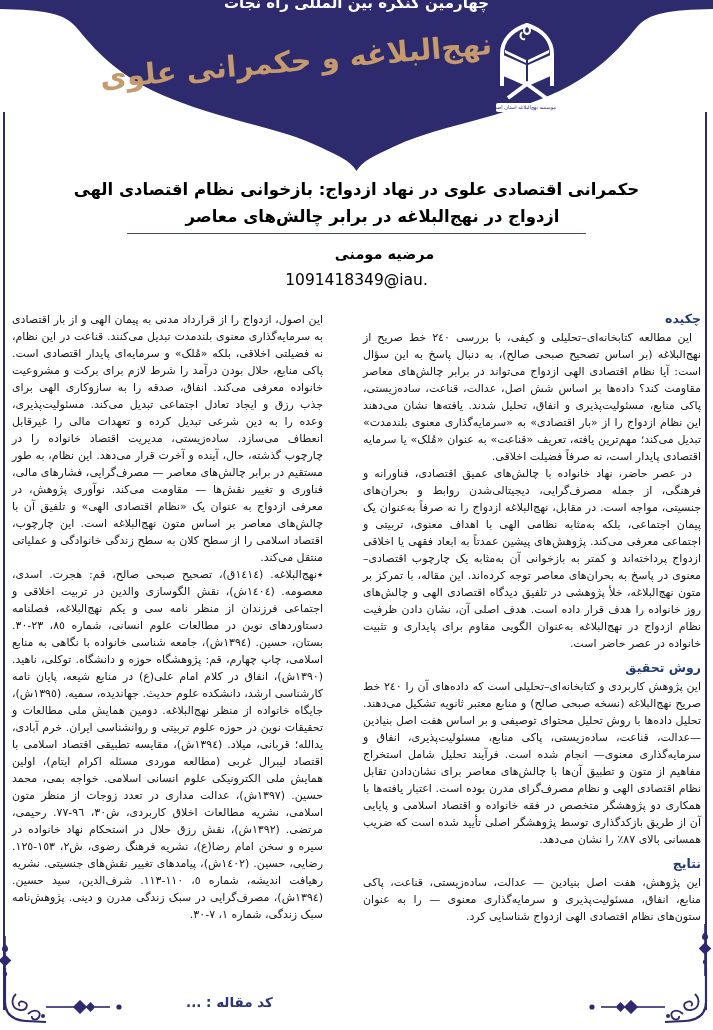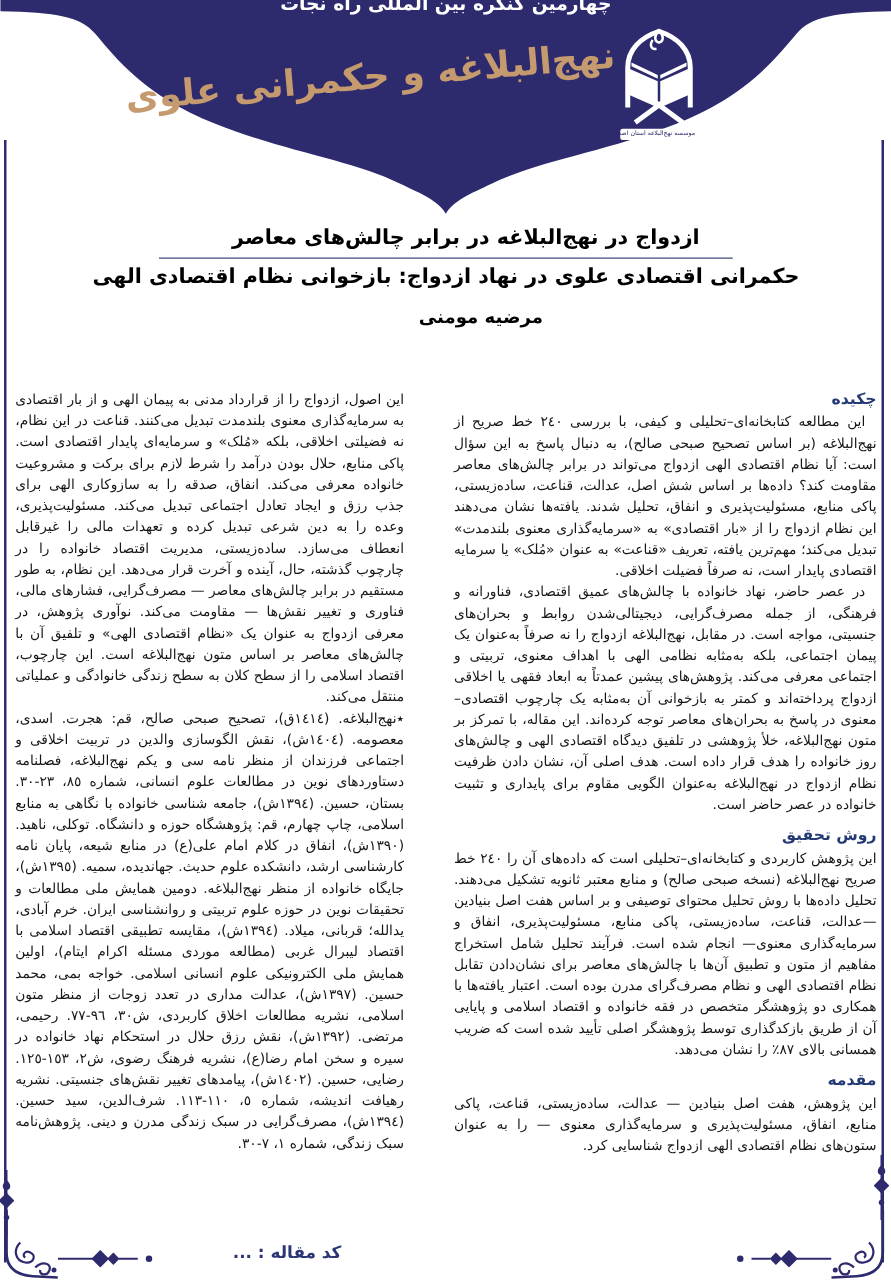--- a/index.html
+++ b/index.html
@@ -87,37 +87,38 @@
         <path d="M16,50 L54,78 M54,50 L16,78" stroke="#ffffff" stroke-width="4"></path>
       </svg>
       <div class="logo-caption">موسسه نهج‌البلاغه استان اصفهان</div>
     </div>
   </div>
 
   <div class="frame-l"></div>
   <div class="frame-r"></div>
 
   <div class="title-block">
+    <div>حکمرانی اقتصادی علوی در نهاد ازدواج: بازخوانی نظام اقتصادی الهی</div>
     <div><span class="title-underline">ازدواج در نهج‌البلاغه در برابر چالش‌های معاصر</span></div>
-    <div>حکمرانی اقتصادی علوی در نهاد ازدواج: بازخوانی نظام اقتصادی الهی</div>
   </div>
   <div class="author">مرضیه مومنی</div>
+  <div class="email">1091418349@iau.</div>
 
   <div class="columns">
 
     <div class="col-first">
       <div class="sec-h first">چکیده</div>
       <p class="body-p indent">این مطالعه کتابخانه‌ای–تحلیلی و کیفی، با بررسی ٢٤٠ خط صریح از نهج‌البلاغه (بر اساس تصحیح صبحی صالح)، به دنبال پاسخ به این سؤال است: آیا نظام اقتصادی الهی ازدواج می‌تواند در برابر چالش‌های معاصر مقاومت کند؟ داده‌ها بر اساس شش اصل، عدالت، قناعت، ساده‌زیستی، پاکی منابع، مسئولیت‌پذیری و انفاق، تحلیل شدند. یافته‌ها نشان می‌دهند این نظام ازدواج را از «بار اقتصادی» به «سرمایه‌گذاری معنوی بلندمدت» تبدیل می‌کند؛ مهم‌ترین یافته، تعریف «قناعت» به عنوان «مُلک» یا سرمایه اقتصادی پایدار است، نه صرفاً فضیلت اخلاقی.</p>
 
       <p class="body-p indent">در عصر حاضر، نهاد خانواده با چالش‌های عمیق اقتصادی، فناورانه و فرهنگی، از جمله مصرف‌گرایی، دیجیتالی‌شدن روابط و بحران‌های جنسیتی، مواجه است. در مقابل، نهج‌البلاغه ازدواج را نه صرفاً به‌عنوان یک پیمان اجتماعی، بلکه به‌مثابه نظامی الهی با اهداف معنوی، تربیتی و اجتماعی معرفی می‌کند. پژوهش‌های پیشین عمدتاً به ابعاد فقهی یا اخلاقی ازدواج پرداخته‌اند و کمتر به بازخوانی آن به‌مثابه یک چارچوب اقتصادی–معنوی در پاسخ به بحران‌های معاصر توجه کرده‌اند. این مقاله، با تمرکز بر متون نهج‌البلاغه، خلأ پژوهشی در تلفیق دیدگاه اقتصادی الهی و چالش‌های روز خانواده را هدف قرار داده است. هدف اصلی آن، نشان دادن ظرفیت نظام ازدواج در نهج‌البلاغه به‌عنوان الگویی مقاوم برای پایداری و تثبیت خانواده در عصر حاضر است.</p>
 
       <div class="sec-h">روش تحقیق</div>
       <p class="body-p">این پژوهش کاربردی و کتابخانه‌ای–تحلیلی است که داده‌های آن را ٢٤٠ خط صریح نهج‌البلاغه (نسخه صبحی صالح) و منابع معتبر ثانویه تشکیل می‌دهند. تحلیل داده‌ها با روش تحلیل محتوای توصیفی و بر اساس هفت اصل بنیادین —عدالت، قناعت، ساده‌زیستی، پاکی منابع، مسئولیت‌پذیری، انفاق و سرمایه‌گذاری معنوی— انجام شده است. فرآیند تحلیل شامل استخراج مفاهیم از متون و تطبیق آن‌ها با چالش‌های معاصر برای نشان‌دادن تقابل نظام اقتصادی الهی و نظام مصرف‌گرای مدرن بوده است. اعتبار یافته‌ها با همکاری دو پژوهشگر متخصص در فقه خانواده و اقتصاد اسلامی و پایایی آن از طریق بازکدگذاری توسط پژوهشگر اصلی تأیید شده است که ضریب همسانی بالای ٨٧٪ را نشان می‌دهد.</p>
 
-      <div class="sec-h">مقدمه</div>
+      <div class="sec-h">نتایج</div>
       <p class="body-p">این پژوهش، هفت اصل بنیادین — عدالت، ساده‌زیستی، قناعت، پاکی منابع، انفاق، مسئولیت‌پذیری و سرمایه‌گذاری معنوی — را به عنوان ستون‌های نظام اقتصادی الهی ازدواج شناسایی کرد.</p>
     </div>
 
     <div class="col-second">
       <p class="body-p">این اصول، ازدواج را از قرارداد مدنی به پیمان الهی و از بار اقتصادی به سرمایه‌گذاری معنوی بلندمدت تبدیل می‌کنند. قناعت در این نظام، نه فضیلتی اخلاقی، بلکه «مُلک» و سرمایه‌ای پایدار اقتصادی است. پاکی منابع، حلال بودن درآمد را شرط لازم برای برکت و مشروعیت خانواده معرفی می‌کند. انفاق، صدقه را به سازوکاری الهی برای جذب رزق و ایجاد تعادل اجتماعی تبدیل می‌کند. مسئولیت‌پذیری، وعده را به دین شرعی تبدیل کرده و تعهدات مالی را غیرقابل انعطاف می‌سازد. ساده‌زیستی، مدیریت اقتصاد خانواده را در چارچوب گذشته، حال، آینده و آخرت قرار می‌دهد. این نظام، به طور مستقیم در برابر چالش‌های معاصر — مصرف‌گرایی، فشارهای مالی، فناوری و تغییر نقش‌ها — مقاومت می‌کند. نوآوری پژوهش، در معرفی ازدواج به عنوان یک «نظام اقتصادی الهی» و تلفیق آن با چالش‌های معاصر بر اساس متون نهج‌البلاغه است. این چارچوب، اقتصاد اسلامی را از سطح کلان به سطح زندگی خانوادگی و عملیاتی منتقل می‌کند.</p>
 
       <p class="body-p">٭نهج‌البلاغه. (١٤١٤ق)، تصحیح صبحی صالح، قم: هجرت. اسدی، معصومه. (١٤٠٤ش)، نقش الگوسازی والدین در تربیت اخلاقی و اجتماعی فرزندان از منظر نامه سی و یکم نهج‌البلاغه، فصلنامه دستاوردهای نوین در مطالعات علوم انسانی، شماره ٨٥، ٢٣-٣٠. بستان، حسین. (١٣٩٤ش)، جامعه شناسی خانواده با نگاهی به منابع اسلامی، چاپ چهارم، قم: پژوهشگاه حوزه و دانشگاه. توکلی، ناهید. (١٣٩٠ش)، انفاق در کلام امام علی(ع) در منابع شیعه، پایان نامه کارشناسی ارشد، دانشکده علوم حدیث. جهاندیده، سمیه. (١٣٩٥ش)، جایگاه خانواده از منظر نهج‌البلاغه. دومین همایش ملی مطالعات و تحقیقات نوین در حوزه علوم تربیتی و روانشناسی ایران. خرم آبادی، یدالله؛ قربانی، میلاد. (١٣٩٤ش)، مقایسه تطبیقی اقتصاد اسلامی با اقتصاد لیبرال غربی (مطالعه موردی مسئله اکرام ایتام)، اولین همایش ملی الکترونیکی علوم انسانی اسلامی. خواجه بمی، محمد حسین. (١٣٩٧ش)، عدالت مداری در تعدد زوجات از منظر متون اسلامی، نشریه مطالعات اخلاق کاربردی، ش٣٠، ٩٦-٧٧. رحیمی، مرتضی. (١٣٩٢ش)، نقش رزق حلال در استحکام نهاد خانواده در سیره و سخن امام رضا(ع)، نشریه فرهنگ رضوی، ش٢، ١٥٣-١٢٥. رضایی، حسین. (١٤٠٢ش)، پیامدهای تغییر نقش‌های جنسیتی. نشریه رهیافت اندیشه، شماره ٥، ١١٠-١١٣. شرف‌الدین، سید حسین. (١٣٩٤ش)، مصرف‌گرایی در سبک زندگی مدرن و دینی. پژوهش‌نامه سبک زندگی، شماره ١، ٧-٣٠.</p>
     </div>
 
   </div>

